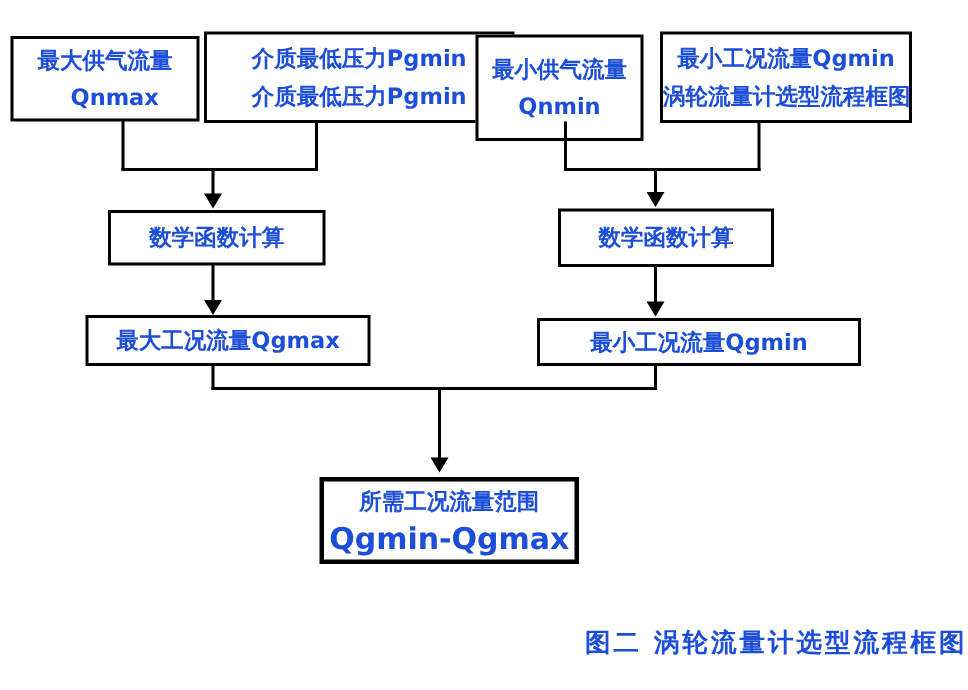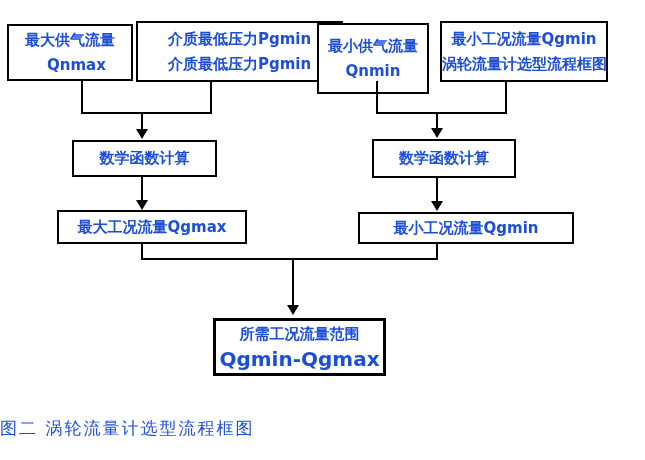--- a/index.html
+++ b/index.html
@@ -38,22 +38,22 @@
     position: absolute;
     width: 0; height: 0;
     border-left: 6px solid transparent;
     border-right: 6px solid transparent;
     border-top: 10px solid #000000;
   }
   .caption {
     position: absolute;
     left: 0; top: 417px;
     width: 100%;
-    text-align: left;
-    font-weight: normal;
+    text-align: right;
+    font-weight: bold;
     font-size: 17px;
     letter-spacing: 2px;
   }
 </style>
 </head>
 <body>
 
 <div id="canvas">
 
   <div class="node" style="left:7px; top:24px; width:126px; height:57px;">

